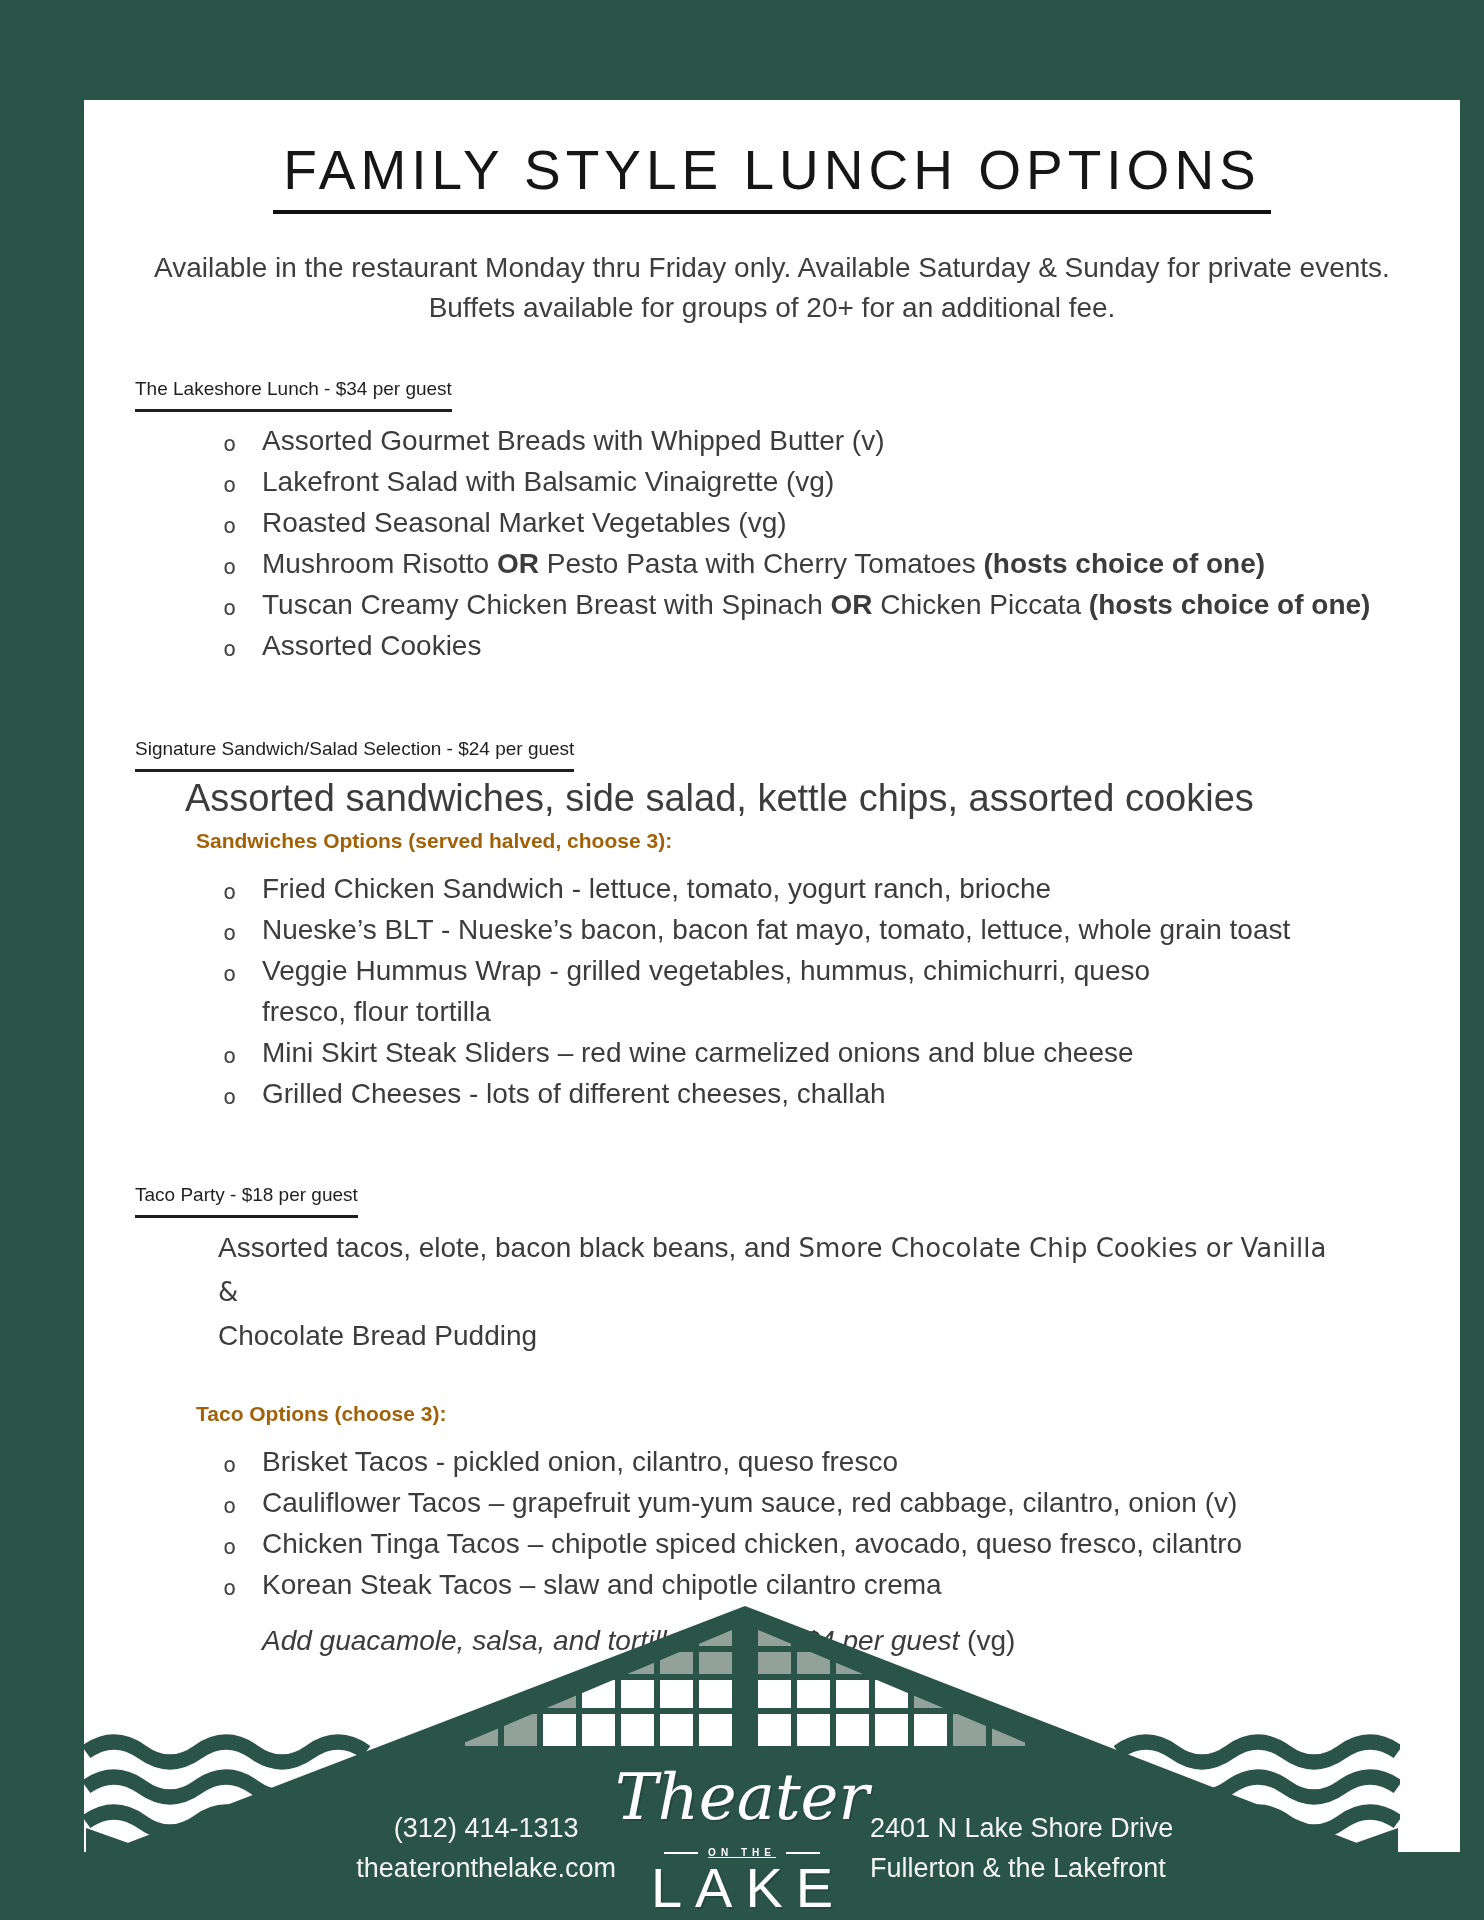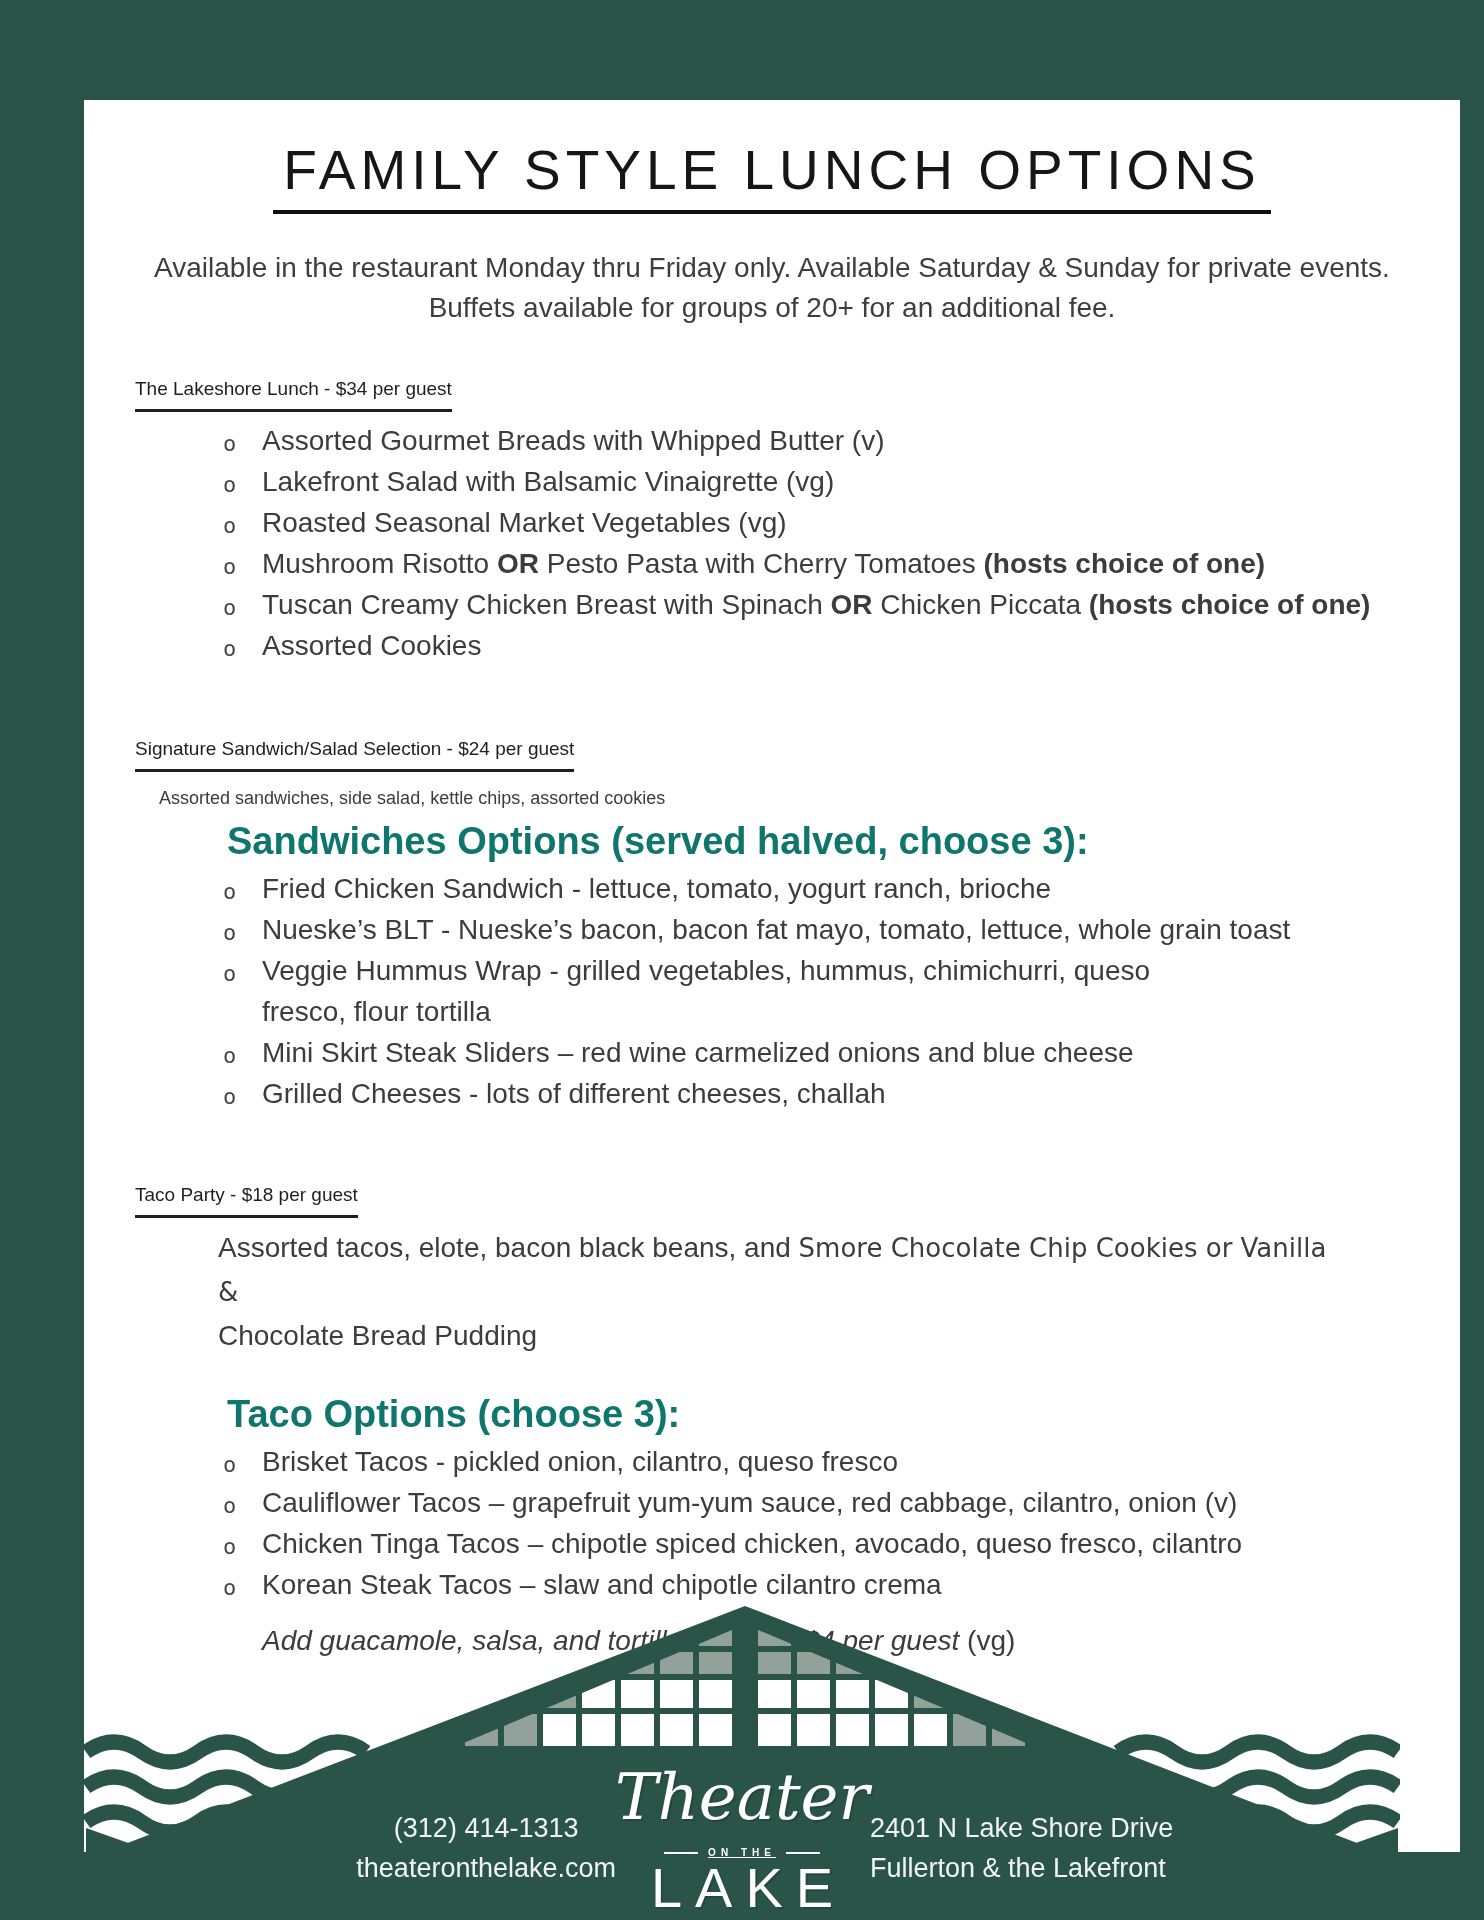--- a/index.html
+++ b/index.html
@@ -34,23 +34,23 @@
   .sec2{margin-top:66px;}
   .sec3{margin-top:64px;}
   .sec-heading{font-size:19px;line-height:34px;color:#1f1f1f;font-weight:normal;margin-top:44px;}
   .sec-heading span{display:inline-block;border-bottom:3px solid #1f1f1f;padding-bottom:3px;}
   ul.items{list-style:none;margin:8px 0 0 0;padding:0;font-size:28px;}
   ul.items li{position:relative;padding-left:127px;line-height:41px;}
   .marker{
     position:absolute;left:88px;top:3px;
     font-family:"DejaVu Sans Mono",monospace;font-size:22px;color:#444;
   }
-  .desc{margin-top:6px;margin-left:24px;font-size:18px;line-height:40px;}
+  .desc{margin-top:6px;margin-left:50px;font-size:38px;line-height:40px;}
   .desc-deep{margin-top:8px;margin-left:83px;font-size:28px;line-height:43px;max-width:1120px;}
-  .subhead{margin-top:4px;margin-left:92px;font-size:38px;line-height:38px;font-weight:bold;color:#0f766e;}
+  .subhead{margin-top:4px;margin-left:61px;font-size:21px;line-height:38px;font-weight:bold;color:#a16207;}
   .subhead-gap{margin-top:38px;}
   .note{margin-top:18px;margin-left:127px;font-size:28px;line-height:36px;}
   .bi{font-weight:bold;}
   .it{font-style:italic;}
   .alt{font-family:"DejaVu Sans",sans-serif;font-size:26px;}
   
   .footer-art{position:absolute;left:0;top:1476px;width:1316px;height:444px;}
   .footer-svg{position:absolute;left:0;top:0;width:1316px;height:276px;display:block;}
   .gf{fill:var(--green);}
   .gs{fill:none;stroke:var(--green);stroke-width:15;}

